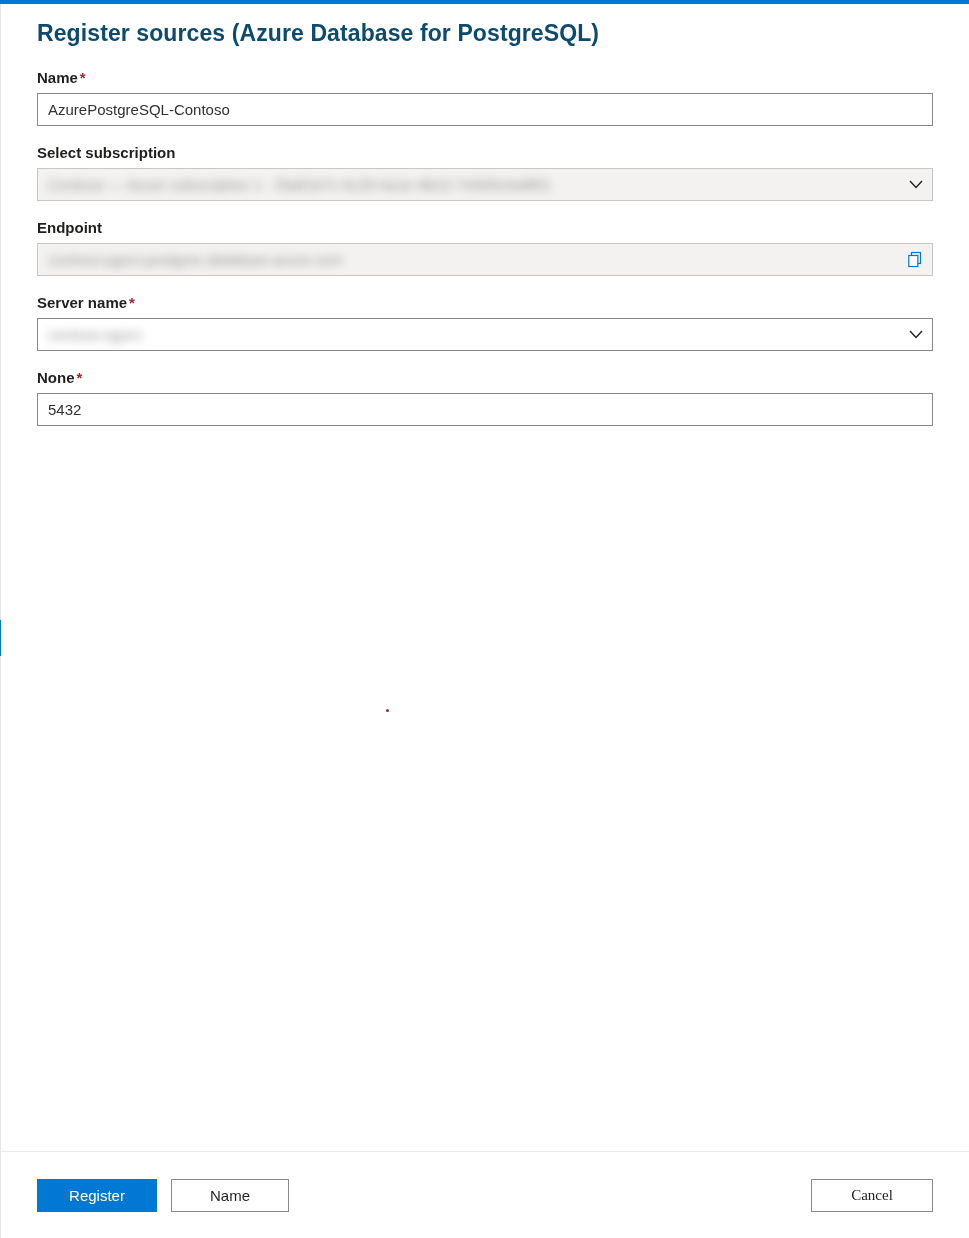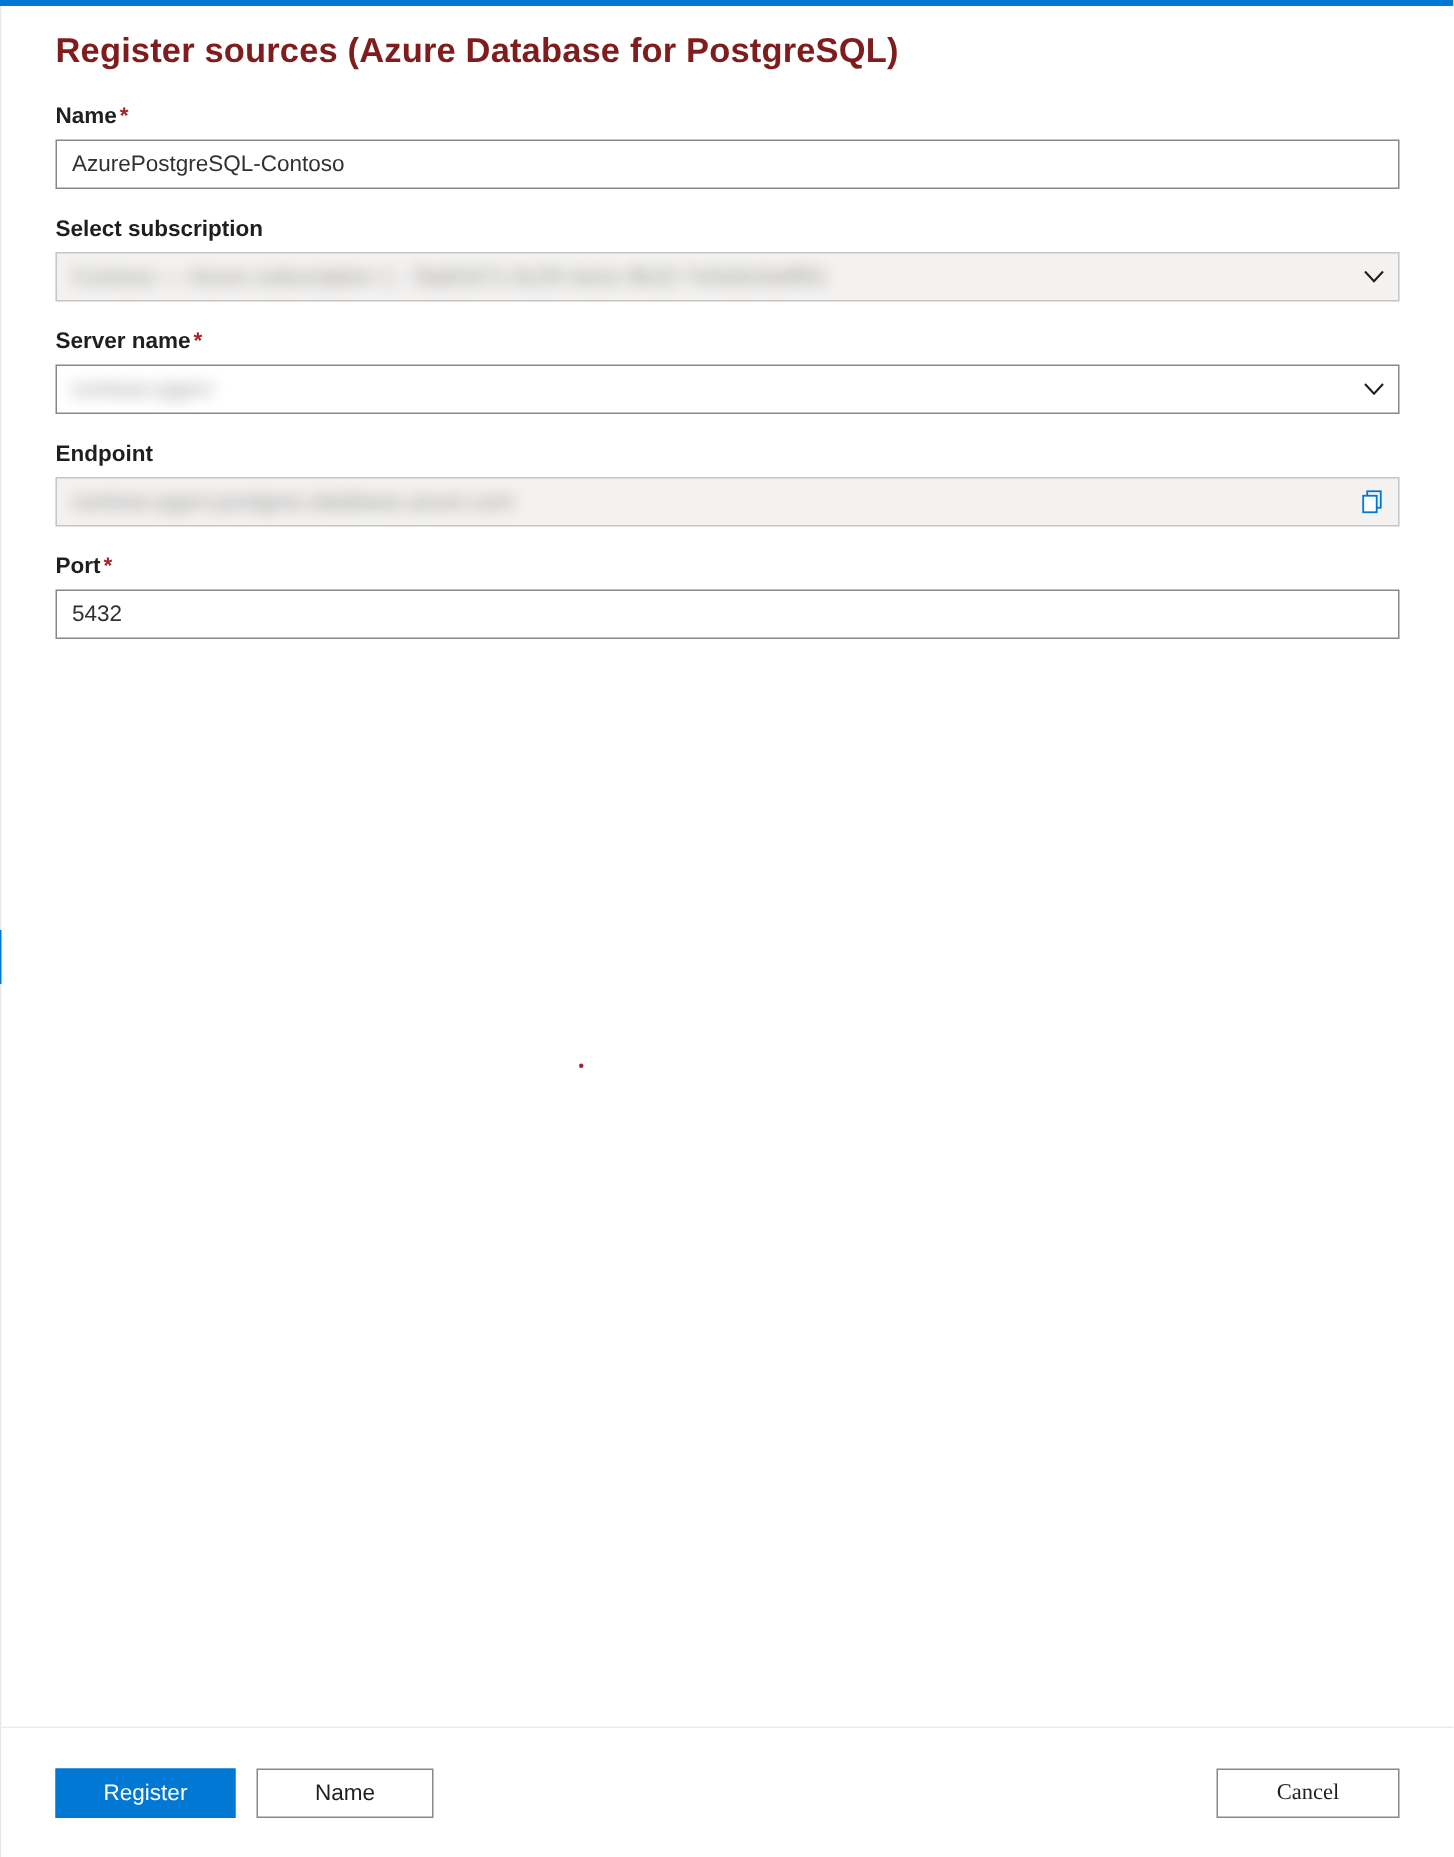--- a/index.html
+++ b/index.html
@@ -53,21 +53,21 @@
     background: #ffffff;
   }
 
   .content {
     padding: 0 36px;
   }
 
   .page-title {
     font-size: 23px;
     font-weight: bold;
-    color: #7f1d1d;
+    color: #0c4a6e;
     letter-spacing: 0.1px;
     margin: 0;
     padding-top: 16px;
     padding-bottom: 4px;
   }
 
   .field {
     margin-top: 18px;
   }
   .field-label {
@@ -213,53 +213,53 @@
         </div>
         <div class="chevron">
           <svg width="14" height="9" viewBox="0 0 14 9">
               <path d="M1 1 L7 7.4 L13 1" fill="none" stroke="#201f1e" stroke-width="1.4"></path>
             </svg>
         </div>
       </div>
     </div>
 
     <div class="field">
+      <label class="field-label">Endpoint</label>
+      <div class="input-wrap readonly">
+        <div class="input-text">
+          <span class="blurred">contoso-pgsrv.postgres.database.azure.com</span>
+        </div>
+        <div class="copy-btn">
+          <svg width="16" height="17" viewBox="0 0 16 17">
+            <rect x="4.5" y="1.5" width="9" height="11" fill="none" stroke="#0078d4" stroke-width="1.2"></rect>
+            <rect x="1.8" y="4.5" width="9" height="11" fill="#ffffff" stroke="#0078d4" stroke-width="1.2"></rect>
+          </svg>
+        </div>
+      </div>
+    </div>
+
+    <div class="field">
       <label class="field-label">
         <span>Server name</span><span class="req">*</span>
       </label>
       <div class="input-wrap">
         <div class="input-text">
           <span class="blurred">contoso-pgsrv</span>
         </div>
         <div class="chevron">
           <svg width="14" height="9" viewBox="0 0 14 9">
               <path d="M1 1 L7 7.4 L13 1" fill="none" stroke="#201f1e" stroke-width="1.4"></path>
             </svg>
         </div>
       </div>
     </div>
 
     <div class="field">
-      <label class="field-label">Endpoint</label>
-      <div class="input-wrap readonly">
-        <div class="input-text">
-          <span class="blurred">contoso-pgsrv.postgres.database.azure.com</span>
-        </div>
-        <div class="copy-btn">
-          <svg width="16" height="17" viewBox="0 0 16 17">
-            <rect x="4.5" y="1.5" width="9" height="11" fill="none" stroke="#0078d4" stroke-width="1.2"></rect>
-            <rect x="1.8" y="4.5" width="9" height="11" fill="#ffffff" stroke="#0078d4" stroke-width="1.2"></rect>
-          </svg>
-        </div>
-      </div>
-    </div>
-
-    <div class="field">
       <label class="field-label">
-        <span>Port</span><span class="req">*</span>
+        <span>None</span><span class="req">*</span>
       </label>
       <div class="input-wrap">
         <div class="input-text">5432</div>
       </div>
     </div>
 
 
   </div>
 
   <div class="tiny-dot"></div>

